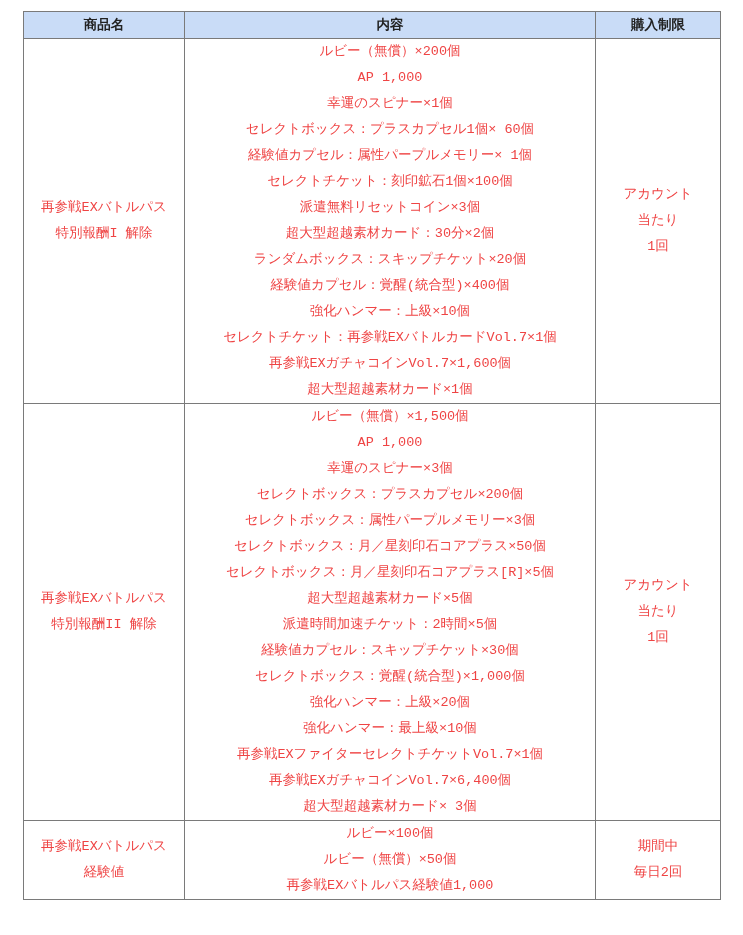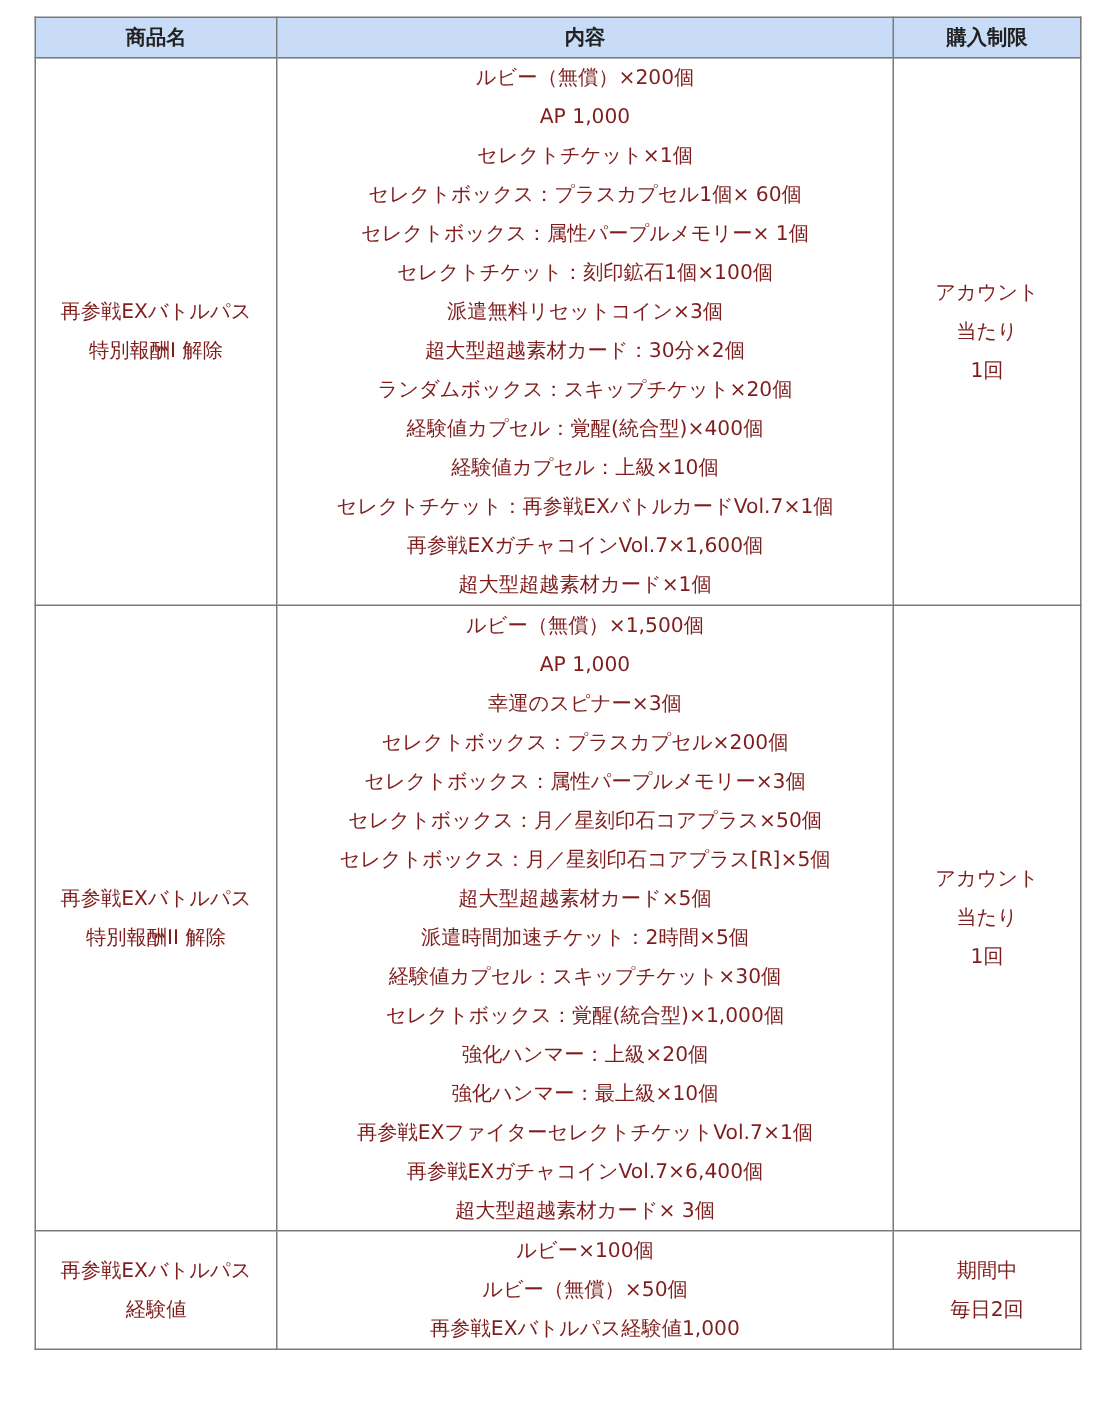--- a/index.html
+++ b/index.html
@@ -35,21 +35,22 @@
     table.shop th {
       background: #c9dcf7;
       font-weight: bold;
       font-size: 13.5px;
       height: 26px;
       color: #222222;
     }
     table.shop td {
       font-size: 13.5px;
       line-height: 26px;
-      color: #7f1d1d;
+      color: #ef4444;
+      font-family: Liberation Mono, monospace;
     }
     col.c1 { width: 161px; }
     col.c2 { width: 411px; }
     col.c3 { width: 125px; }
     .lines { padding: 0; }
     .line {
       display: block;
       white-space: nowrap;
       height: 26px;
       line-height: 26px;
@@ -76,29 +77,29 @@
     <tbody>
 
       <tr>
         <td class="name">
           <span class="line">再参戦EXバトルパス</span>
           <span class="line">特別報酬I 解除</span>
         </td>
         <td class="lines">
           <span class="line">ルビー（無償）×200個</span>
           <span class="line">AP 1,000</span>
-          <span class="line">セレクトチケット×1個</span>
+          <span class="line">幸運のスピナー×1個</span>
           <span class="line">セレクトボックス：プラスカプセル1個× 60個</span>
-          <span class="line">セレクトボックス：属性パープルメモリー× 1個</span>
+          <span class="line">経験値カプセル：属性パープルメモリー× 1個</span>
           <span class="line">セレクトチケット：刻印鉱石1個×100個</span>
           <span class="line">派遣無料リセットコイン×3個</span>
           <span class="line">超大型超越素材カード：30分×2個</span>
           <span class="line">ランダムボックス：スキップチケット×20個</span>
           <span class="line">経験値カプセル：覚醒(統合型)×400個</span>
-          <span class="line">経験値カプセル：上級×10個</span>
+          <span class="line">強化ハンマー：上級×10個</span>
           <span class="line">セレクトチケット：再参戦EXバトルカードVol.7×1個</span>
           <span class="line">再参戦EXガチャコインVol.7×1,600個</span>
           <span class="line">超大型超越素材カード×1個</span>
         </td>
         <td class="limit">
           <span class="line">アカウント</span>
           <span class="line">当たり</span>
           <span class="line">1回</span>
         </td>
       </tr>

